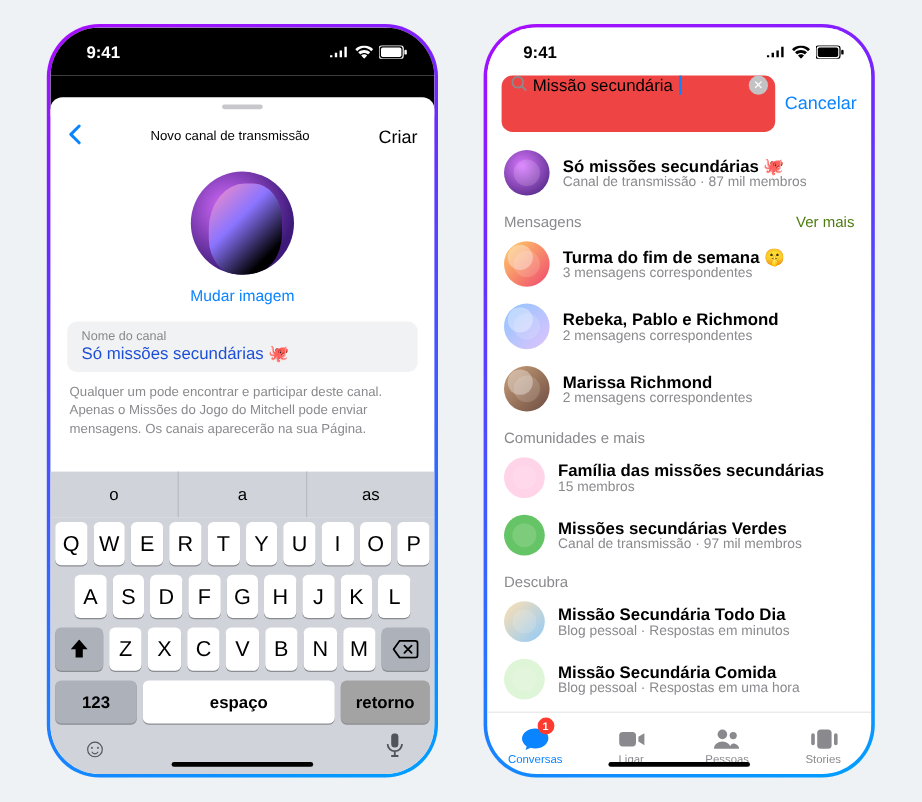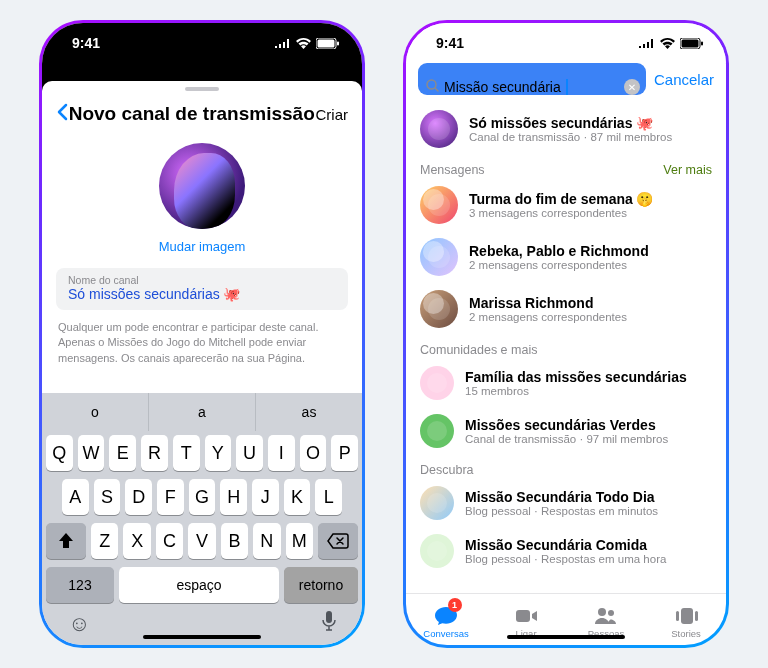--- a/index.html
+++ b/index.html
@@ -18,21 +18,21 @@
   .statusbar.dark { background: #000; color: #fff; }
   .statusbar.light { background: #fff; color: #000; }
   .status-icons { display: flex; gap: 5px; align-items: center; }
 
   
   .p1-topblack { background:#000; height: 28px; }
   .sheet-grab { height: 16px; display:flex; align-items:center; justify-content:center; background:#fff; border-radius: 10px 10px 0 0; margin-top:-10px;}
   .sheet-grab span { width: 34px; height: 4px; background:#c7c7cc; border-radius:2px; }
   .p1-nav { display:flex; align-items:center; justify-content:space-between; padding: 4px 14px 8px; }
   .p1-nav .back { color:#0a84ff; font-size:22px; }
-  .p1-nav .title { font-size:19px; font-weight:700; }
+  .p1-nav .title { font-size:11px; font-weight:400; }
   .p1-nav .create { color:#000000; font-size:15px; font-weight:500; }
 
   .avatar-big { width:86px; height:86px; border-radius:50%; background: radial-gradient(circle at 35% 35%, #d66cff, #3d1a7a 70%); margin: 8px auto 0; overflow:hidden; position:relative;}
   .avatar-big::after{content:"";position:absolute;inset:12% 12% 0 18%;background: linear-gradient(135deg,#ff8fc1 0%, #8a74ff 40%, #000 80%);border-radius:50% 40% 45% 40%;}
   .change-img { text-align:center; color:#0a84ff; font-size:13px; font-weight:500; padding:10px 0 14px;}
 
   .field-group { margin:0 14px; background:#f1f2f3; border-radius:8px; padding:6px 12px 8px; }
   .field-label { font-size:10.5px; color:#8a8a8e; }
   .field-value { font-size:14px; color:#1d4ed8; display:flex; align-items:center; gap:4px;}
   .octopus { font-size:14px; }
@@ -50,21 +50,21 @@
   .kb-row.r2 { padding:0 16px;}
   .key.shift, .key.del { flex:0 0 40px; background:#adb1b9;}
   .key.space { flex:1;}
   .key.ret { flex:0 0 74px; background:#a3a3a3; font-size:14px;text-align:right;}
   .key.num { flex:0 0 68px; background:#adb1b9; font-size:14px;}
   .kb-bottom { display:flex; align-items:center; justify-content:space-between; padding:4px 22px 0; height:34px;}
   .kb-bottom span{font-size:22px; color:#50555c;}
 
   
   .search-row { display:flex; align-items:center; gap:8px; padding:0 12px 8px;}
-  .searchbox { flex:1; background:#3b82f6; border-radius:9px; height:32px; display:flex; align-items:flex-end; padding:0 6px 0 8px; gap:5px;}
+  .searchbox { flex:1; background:#ef4444; border-radius:9px; height:47px; display:flex; align-items:flex-start; padding:0 6px 0 8px; gap:5px;}
   .search-mag{color:#8a8a8e;font-size:14px;}
   .search-clear{width:16px;height:16px;border-radius:50%;background:#c3c3c6;color:#fff;display:flex;align-items:center;justify-content:center;font-size:10px;}
   .cancel-btn{color:#0a84ff; font-size:15px;}
   .cursor{display:inline-block;width:2px;height:16px;background:#0a84ff;vertical-align:middle;}
 
   .list{padding:0 14px; overflow:hidden;}
   .row{display:flex; gap:11px; align-items:center; padding:7px 0;}
   .av{width:38px;height:38px;border-radius:50%; flex-shrink:0; background:#e0e0e0; position:relative; overflow:hidden;}
   .av.sm{width:34px;height:34px;}
   .rowtext .line1{font-size:14px; font-weight:600; color:#000;}
@@ -181,21 +181,21 @@
                 <div class="key">N</div>
                 <div class="key">M</div>
               </div>
             <div class="key del">
               <svg width="22" height="16" viewBox="0 0 22 16">
                   <path fill="none" stroke="#000" stroke-width="1.5" d="M6 1h13a2 2 0 012 2v10a2 2 0 01-2 2H6L1 8z"></path>
                   <path stroke="#000" stroke-width="1.5" stroke-linecap="round" d="M10 5l6 6M16 5l-6 6"></path>
                 </svg>
             </div>
           </div>
-          <div class="kb-row" style="margin-bottom:2px;">
+          <div class="kb-row" style="margin-bottom:2px;font-weight:bold;">
             <div class="key num">123</div>
             <div class="key space" style="font-size:14px;">espaço</div>
             <div class="key ret">retorno</div>
           </div>
           <div class="kb-bottom">
             <span>☺</span>
             <span>
               <svg width="14" height="20" viewBox="0 0 14 20">
                   <rect x="4" y="0" width="6" height="12" rx="3" fill="#50555c"></rect>
                   <path fill="none" stroke="#50555c" stroke-width="1.5" d="M1 9a6 6 0 0012 0M7 15v4M4 19h6"></path>

